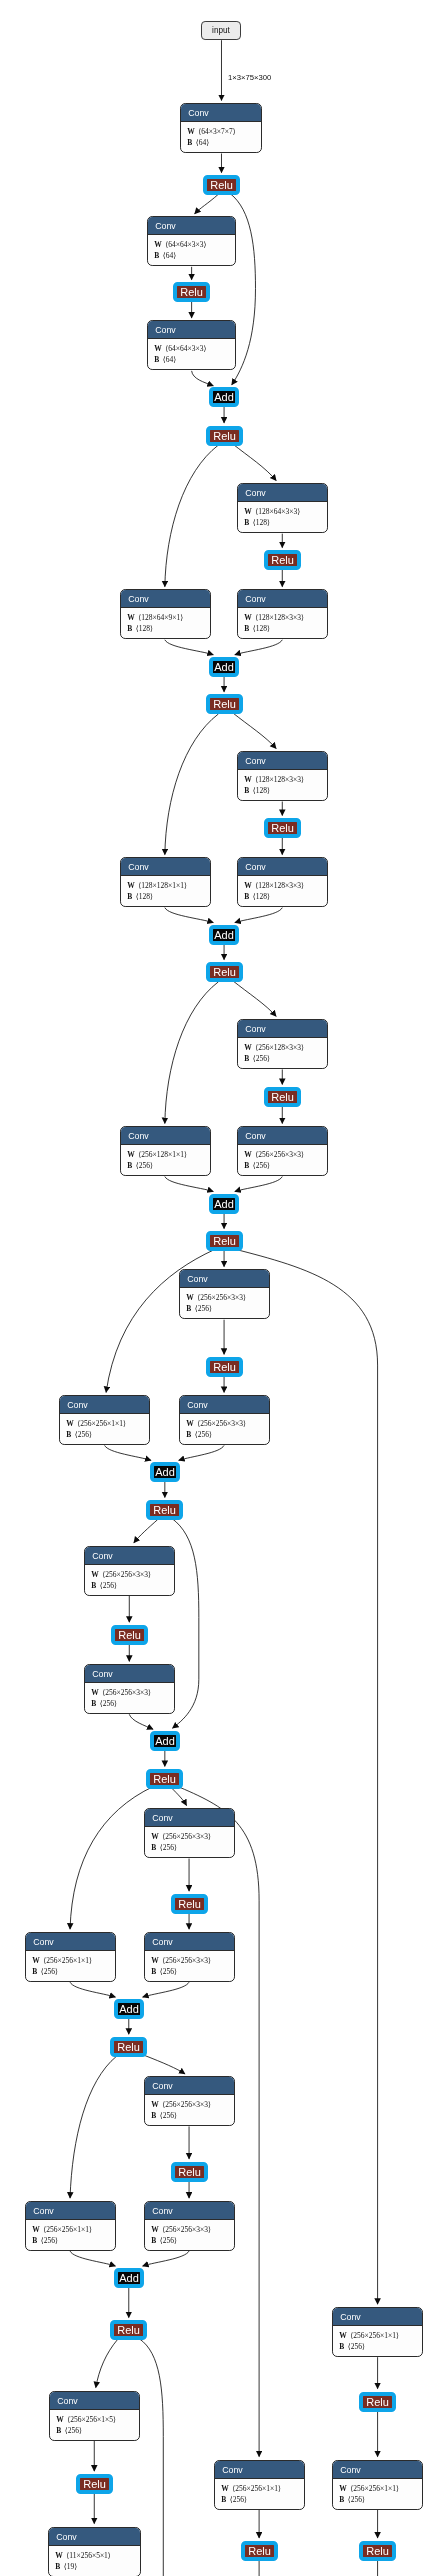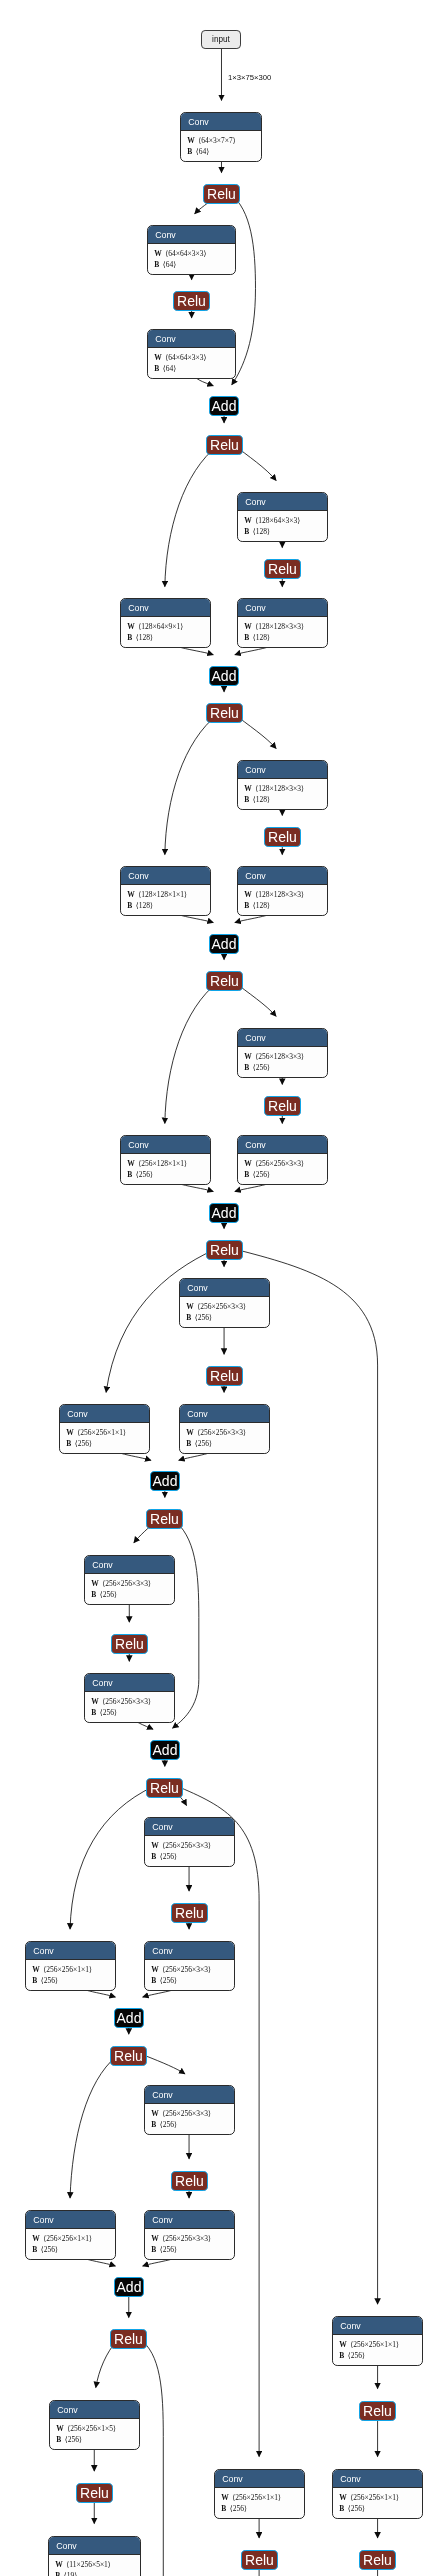--- a/index.html
+++ b/index.html
@@ -5,43 +5,43 @@
   html,body{margin:0;padding:0;background:#ffffff;}
   .canvas{
     position:relative;
     width:443px;
     height:2897px;
     background:#ffffff;
     font-family:"Liberation Sans", sans-serif;
     overflow:hidden;
   }
   #edge-layer{position:absolute;left:0;top:0;width:443px;height:2897px;}
-  .node{position:absolute;box-sizing:border-box;margin-top:9px;}
+  .node{position:absolute;box-sizing:border-box;}
   .conv{
     background:#fdfdfd;
     border:0.8px solid #2b2b2b;
     border-radius:5.2px;
     overflow:hidden;
   }
   .conv-header{
     background:var(--conv-header,#35597e);
     color:#ffffff;
     font-size:8.8px;
     padding:3.6px 0 3.6px 7.2px;
     border-bottom:0.8px solid #2b2b2b;
   }
   .conv-body{padding:2.6px 6.2px 2.1px 6.2px;font-size:7.5px;color:#111;}
   .param-row{margin:2.1px 0;white-space:nowrap;font-family:Liberation Serif, serif;}
   .param-key{font-weight:bold;margin-right:3.6px;}
   .op{
     color:#ffffff;
-    border:1px solid #0ea5e9;
+    border:4px solid #0ea5e9;
     border-radius:4.6px;
     display:flex;align-items:center;justify-content:center;
-    font-size:14px;
+    font-size:11px;
   }
   .relu{background:var(--relu-fill,#7a2d22);}
   .add{background:var(--add-fill,#060606);}
   .io{
     background:var(--io-fill,#ececec);
     border:0.8px solid #3c3c3c;
     border-radius:4.1px;
     display:flex;align-items:center;justify-content:center;
     color:#111;font-size:8.2px;
   }

